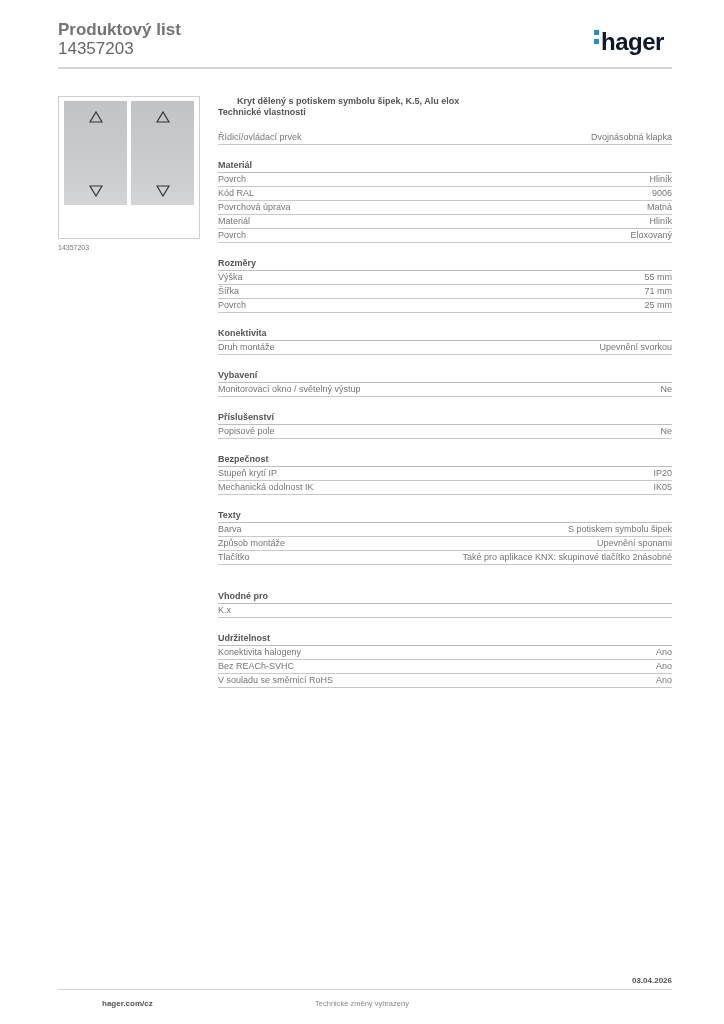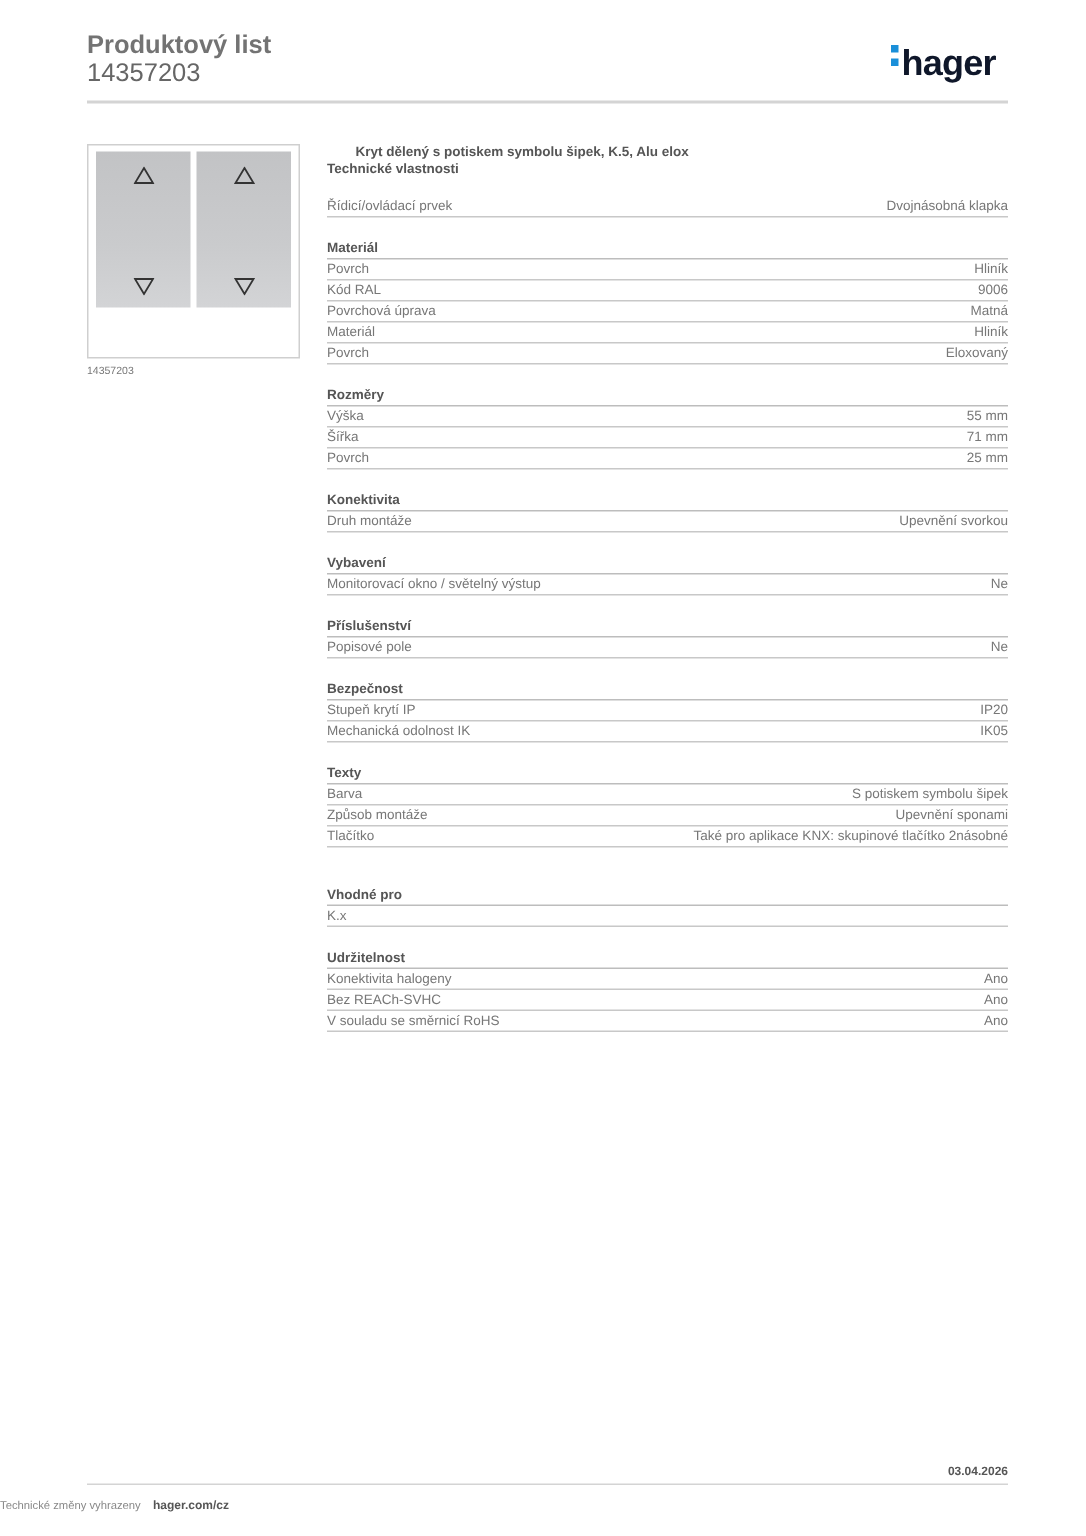--- a/index.html
+++ b/index.html
@@ -24,21 +24,21 @@
   .prod-name { font-size:9px; font-weight:bold; color:#555; line-height:11px; height:11px;padding-left:19px; }
   .tech-title { font-size:9px; font-weight:bold; color:#555; line-height:11px; }
   .section { margin-top:15px; }
   .sec-title { font-size:9px; font-weight:bold; color:#555; line-height:11px; padding-bottom:1px; border-bottom:1px solid #bdbdbd; }
   .row { display:flex; justify-content:space-between; font-size:9px; color:#777; line-height:13px; height:13px; border-bottom:1px solid #c8c8c8; }
   .row span:last-child { text-align:right; }
   .gap-extra { margin-top:26px; }
 
   .foot-rule { position:absolute; left:58px; top:989px; width:614px; height:1px; background:#d4d4d4; }
   .foot-left { position:absolute; left:58px; top:999px; font-size:8px; font-weight:bold; color:#555;margin-left:44px; }
-  .foot-mid { position:absolute; left:0; width:724px; top:999px; font-size:7.5px; color:#888; }
+  .foot-mid { position:absolute; left:0; width:724px; top:999px; font-size:7.5px; color:#888; text-align:center; }
   .foot-right { position:absolute; right:52px; top:976px; font-size:8px; font-weight:bold; color:#555; }
 </style>
 </head>
 <body>
 
 <div>
   <div class="hdr-title">Produktový list</div>
   <div class="hdr-num">14357203</div>
   <div class="logo"><span class="colon"><i></i><i></i></span><span>hager</span></div>
   <div class="hdr-rule"></div>

